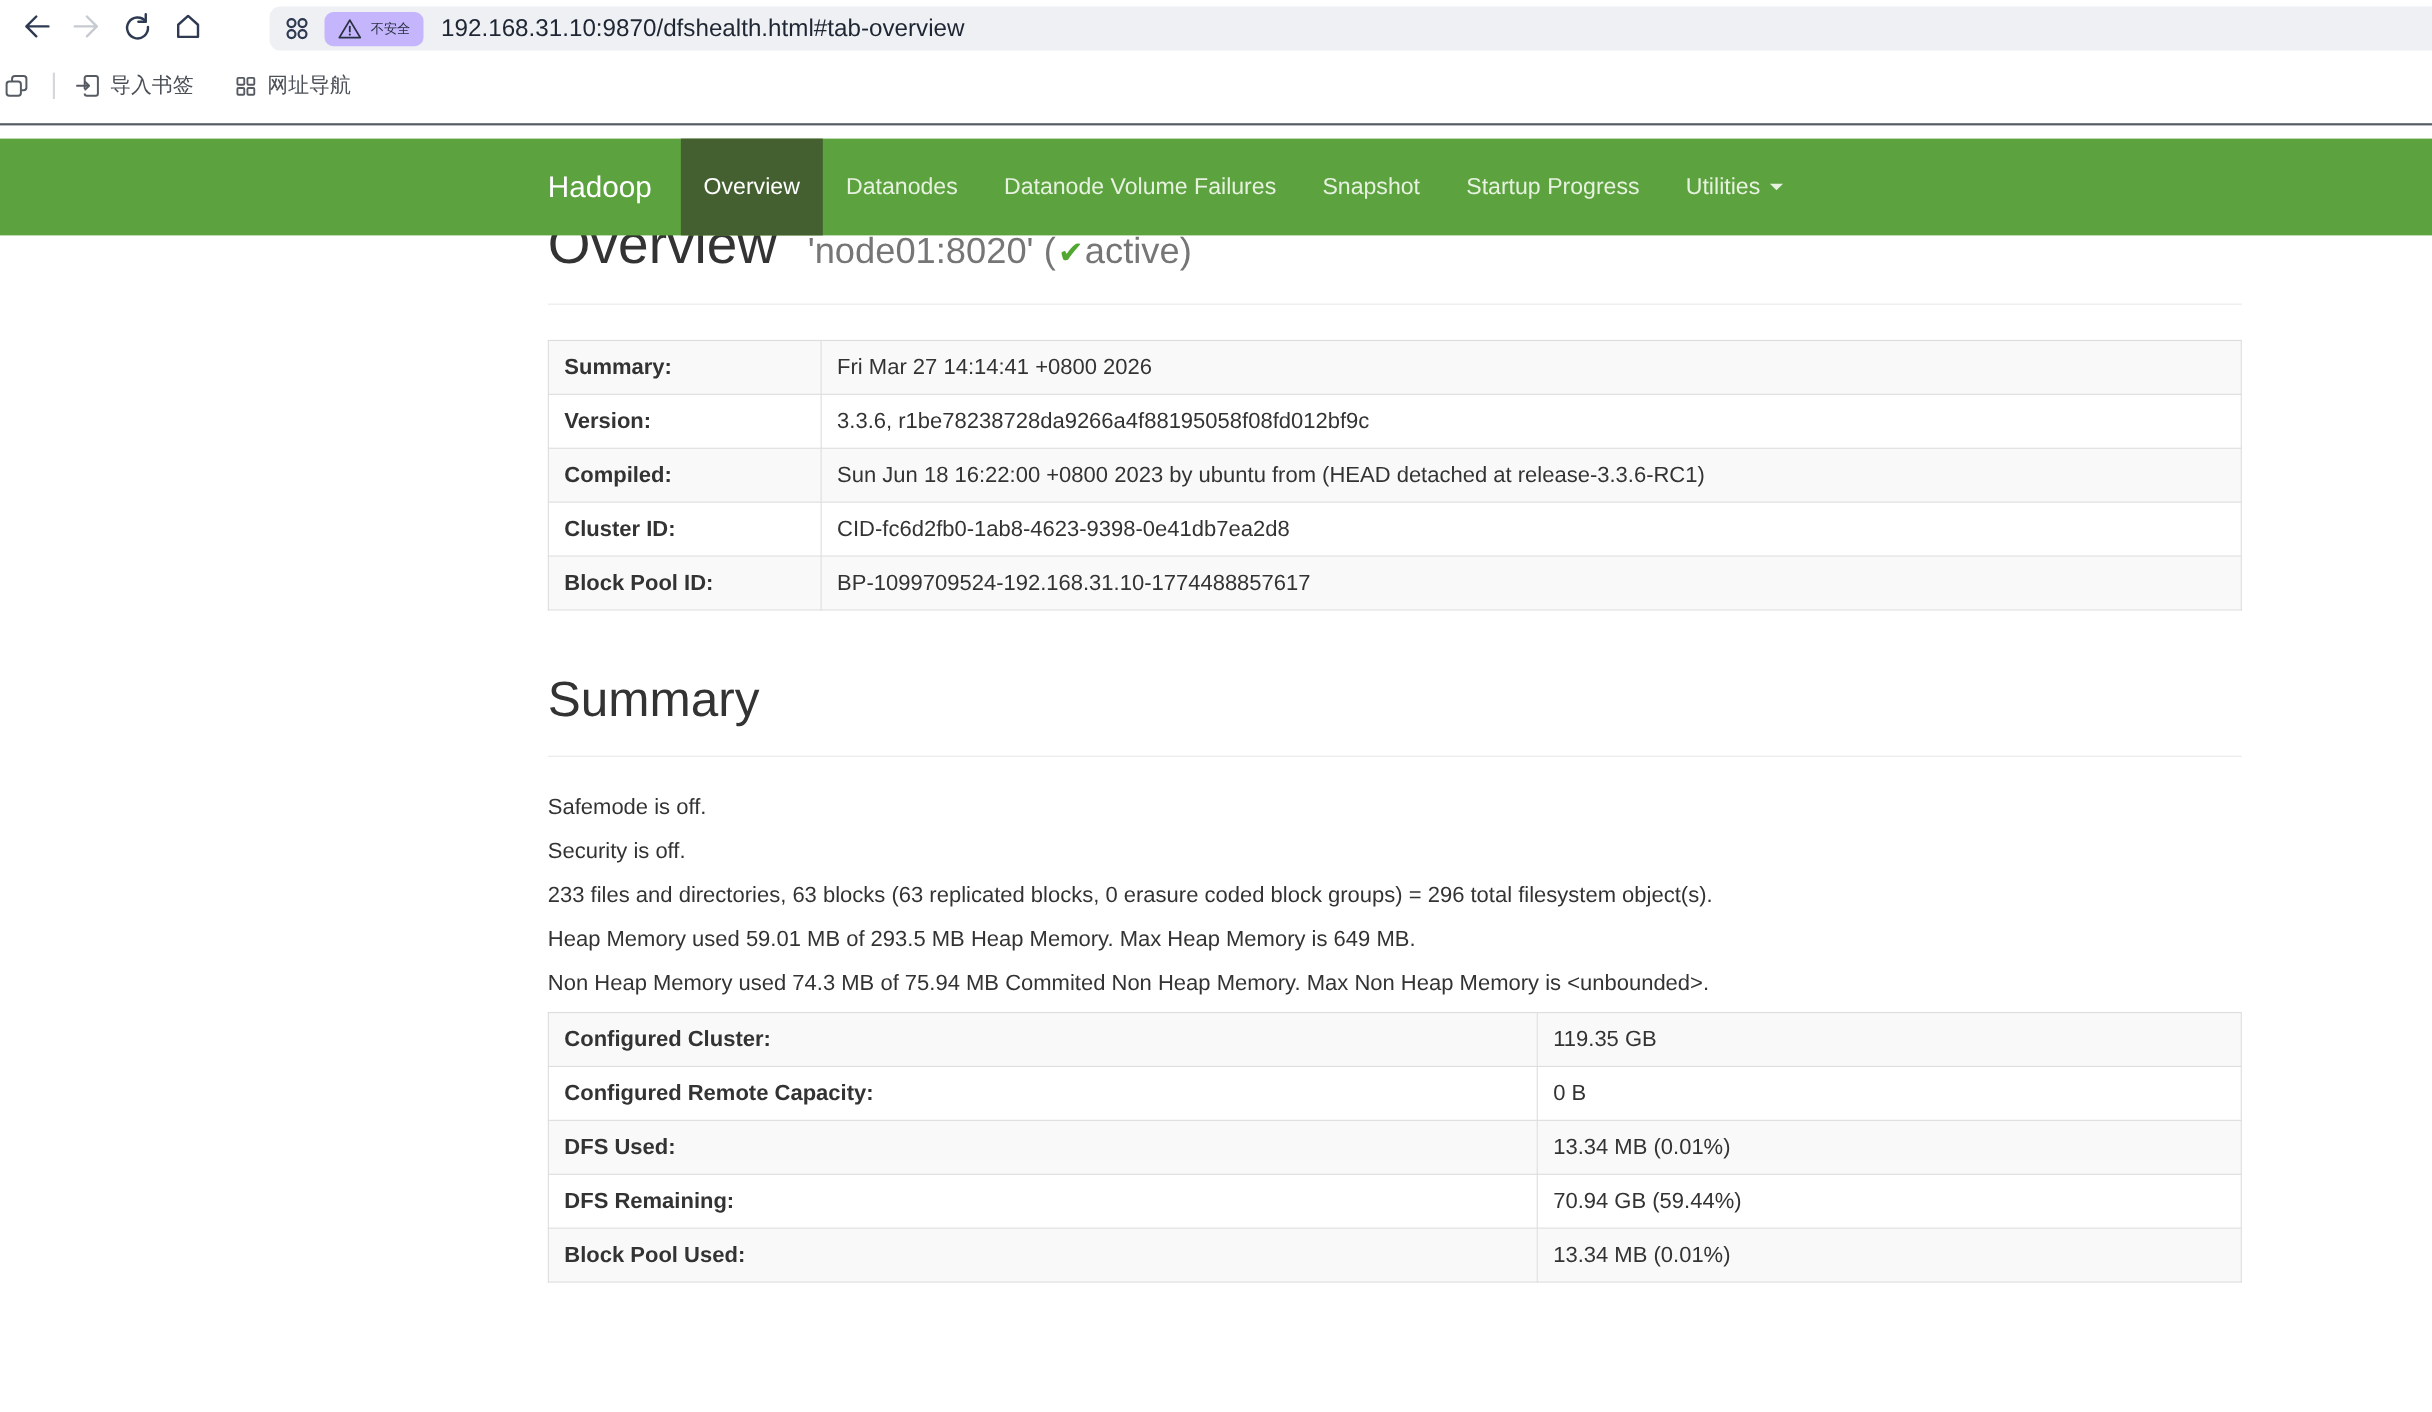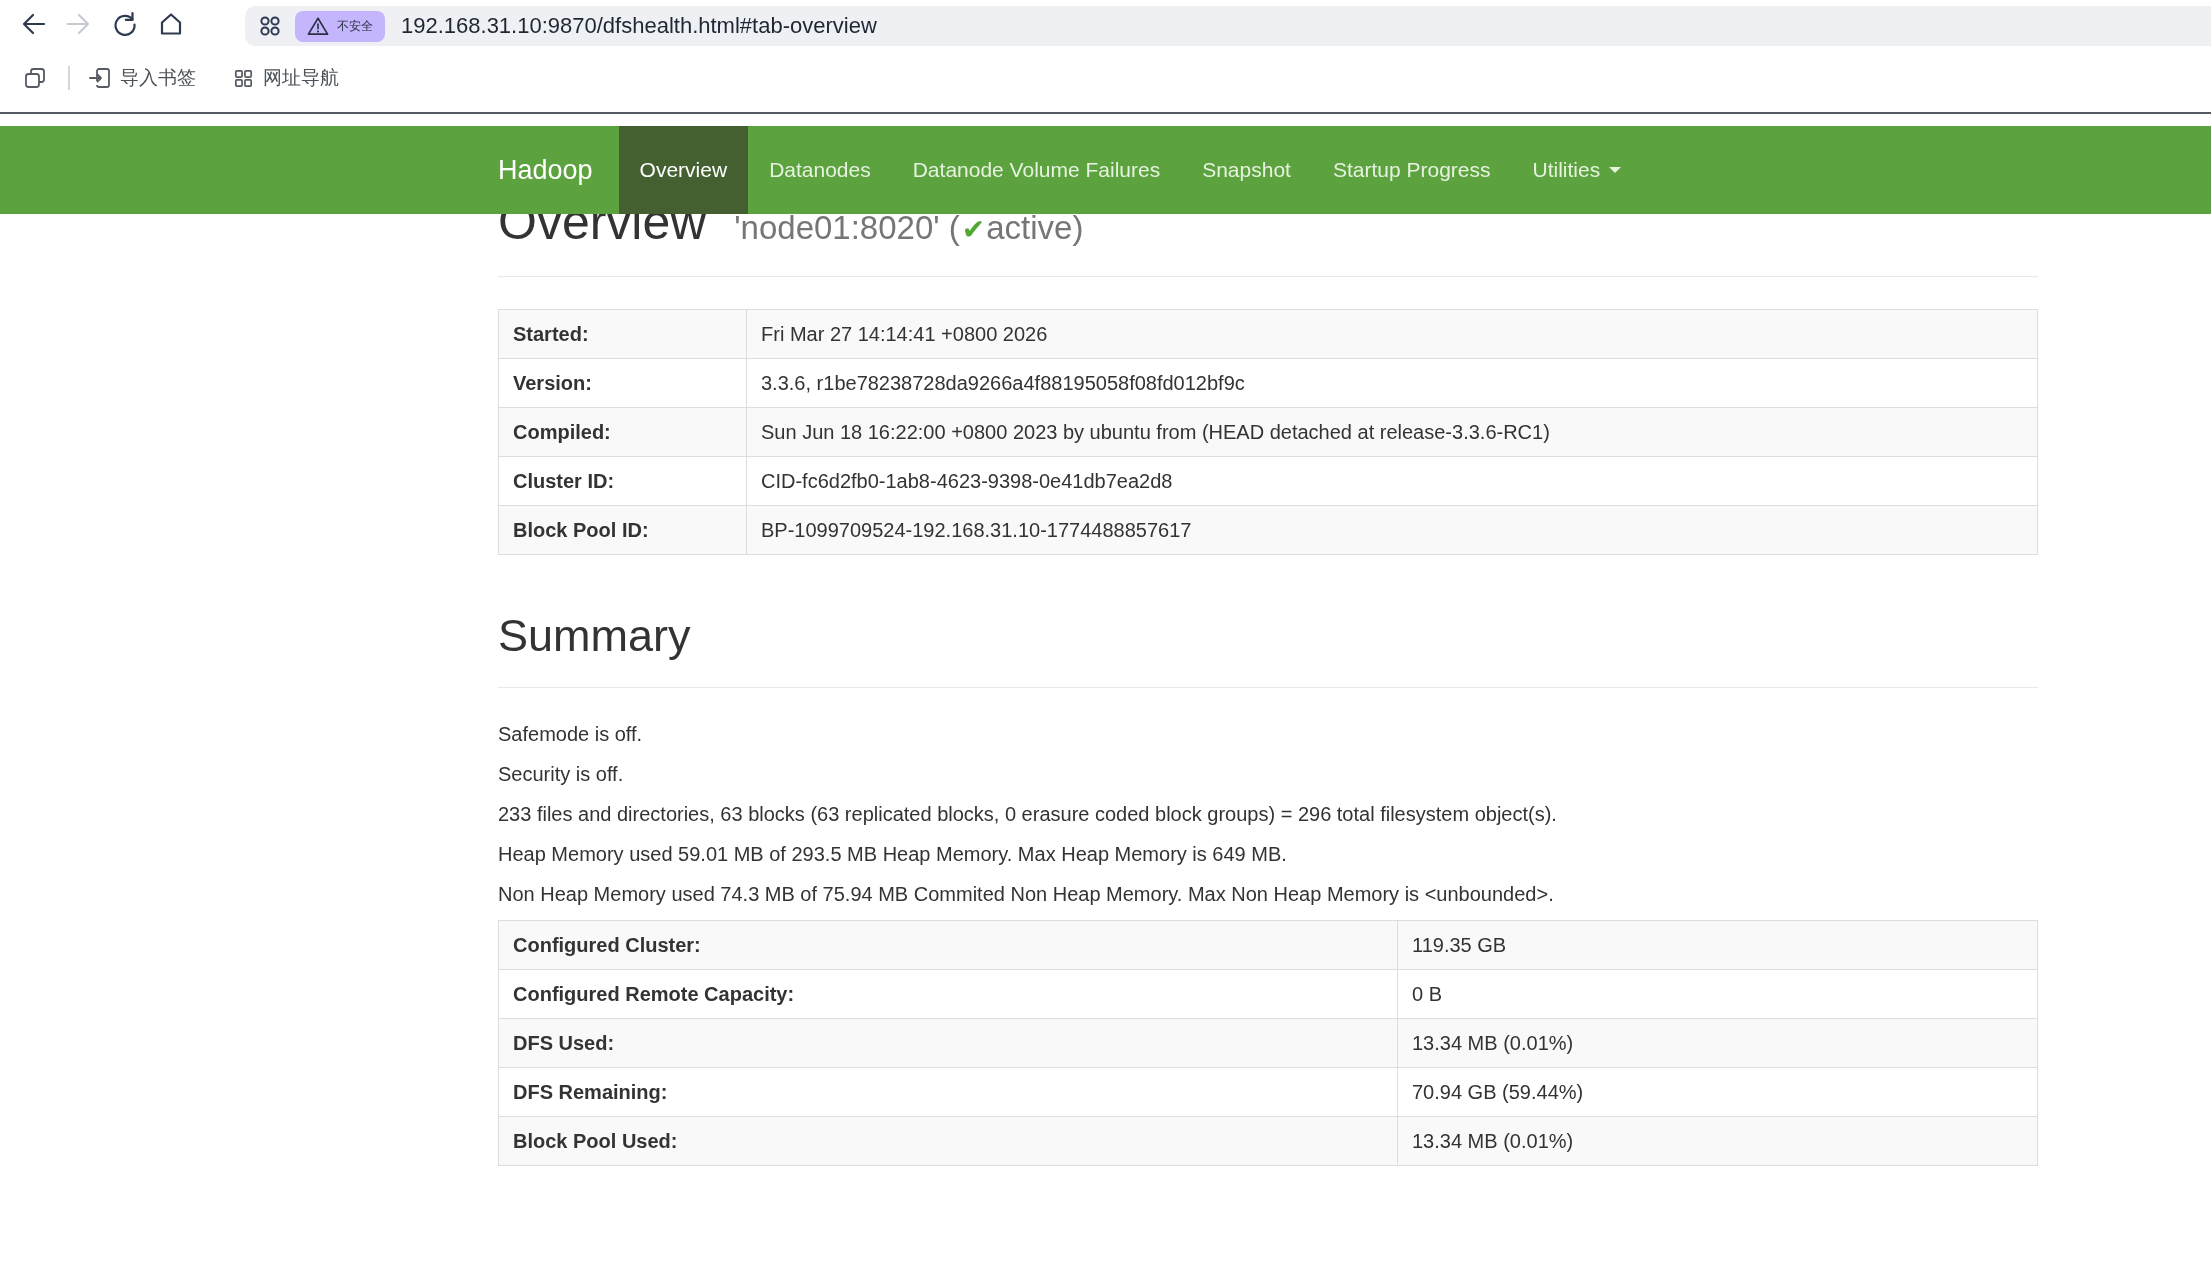--- a/index.html
+++ b/index.html
@@ -22,21 +22,21 @@
     background:#eef0f3; border-radius:10px; display:flex; align-items:center; padding-left:12px;
   }
   .apps-icon { flex:none; display:flex; align-items:center; }
   .sec-badge {
     display:flex; align-items:center; background:#c4b5fd; border-radius:8px; height:31px;
     padding:0 12px; margin-left:12px; color:#2a3142; font-size:12px; flex:none;
   }
   .sec-badge svg { margin-right:8px; }
   .url-text { margin-left:16px; font-size:22px; color:#1e2633; white-space:nowrap; }
 
-  .bookmarks { position:absolute; top:56px; left:0; right:0; height:44px; display:flex; align-items:center; padding-left:20px; color:#4c5158; font-size:19px; }
+  .bookmarks { position:absolute; top:56px; left:0; right:0; height:44px; display:flex; align-items:center; color:#4c5158; font-size:19px; }
   .bm-divider { width:2px; height:24px; background:#d4d7db; margin:0 18px; flex:none; }
   .bm-item { display:flex; align-items:center; margin-right:36px; }
   .bm-item svg { margin-right:8px; }
 
   
   .navbar { position:absolute; top:116px; left:0; width:100%; height:88px; background:#5ca23e;margin-top:10px; }
   .navbar-inner { margin-left:498px; height:100%; display:flex; align-items:stretch; }
   .brand { display:flex; align-items:center; font-size:27px; color:#fff; padding-right:26px; text-decoration:none; }
   .nav-item { display:flex; align-items:center; padding:0 21px; font-size:21px; color:#e6f2df; text-decoration:none; cursor:pointer; white-space:nowrap; }
   .nav-item.active { background:#446031; color:#fff; }
@@ -183,21 +183,21 @@
       <span>'node01:8020'</span>
       <span>(</span><span class="check">✔</span><span>active</span><span>)</span>
     </span>
   </h1>
   <hr class="hr1">
 
   <table class="info-table t1">
     <tbody>
 
         <tr>
-          <th class="c1">Started:</th>
+          <th class="c1">Summary:</th>
           <td class="c2">Fri Mar 27 14:14:41 +0800 2026</td>
         </tr>
 
         <tr>
           <th class="c1">Version:</th>
           <td class="c2">3.3.6, r1be78238728da9266a4f88195058f08fd012bf9c</td>
         </tr>
 
         <tr>
           <th class="c1">Compiled:</th>

